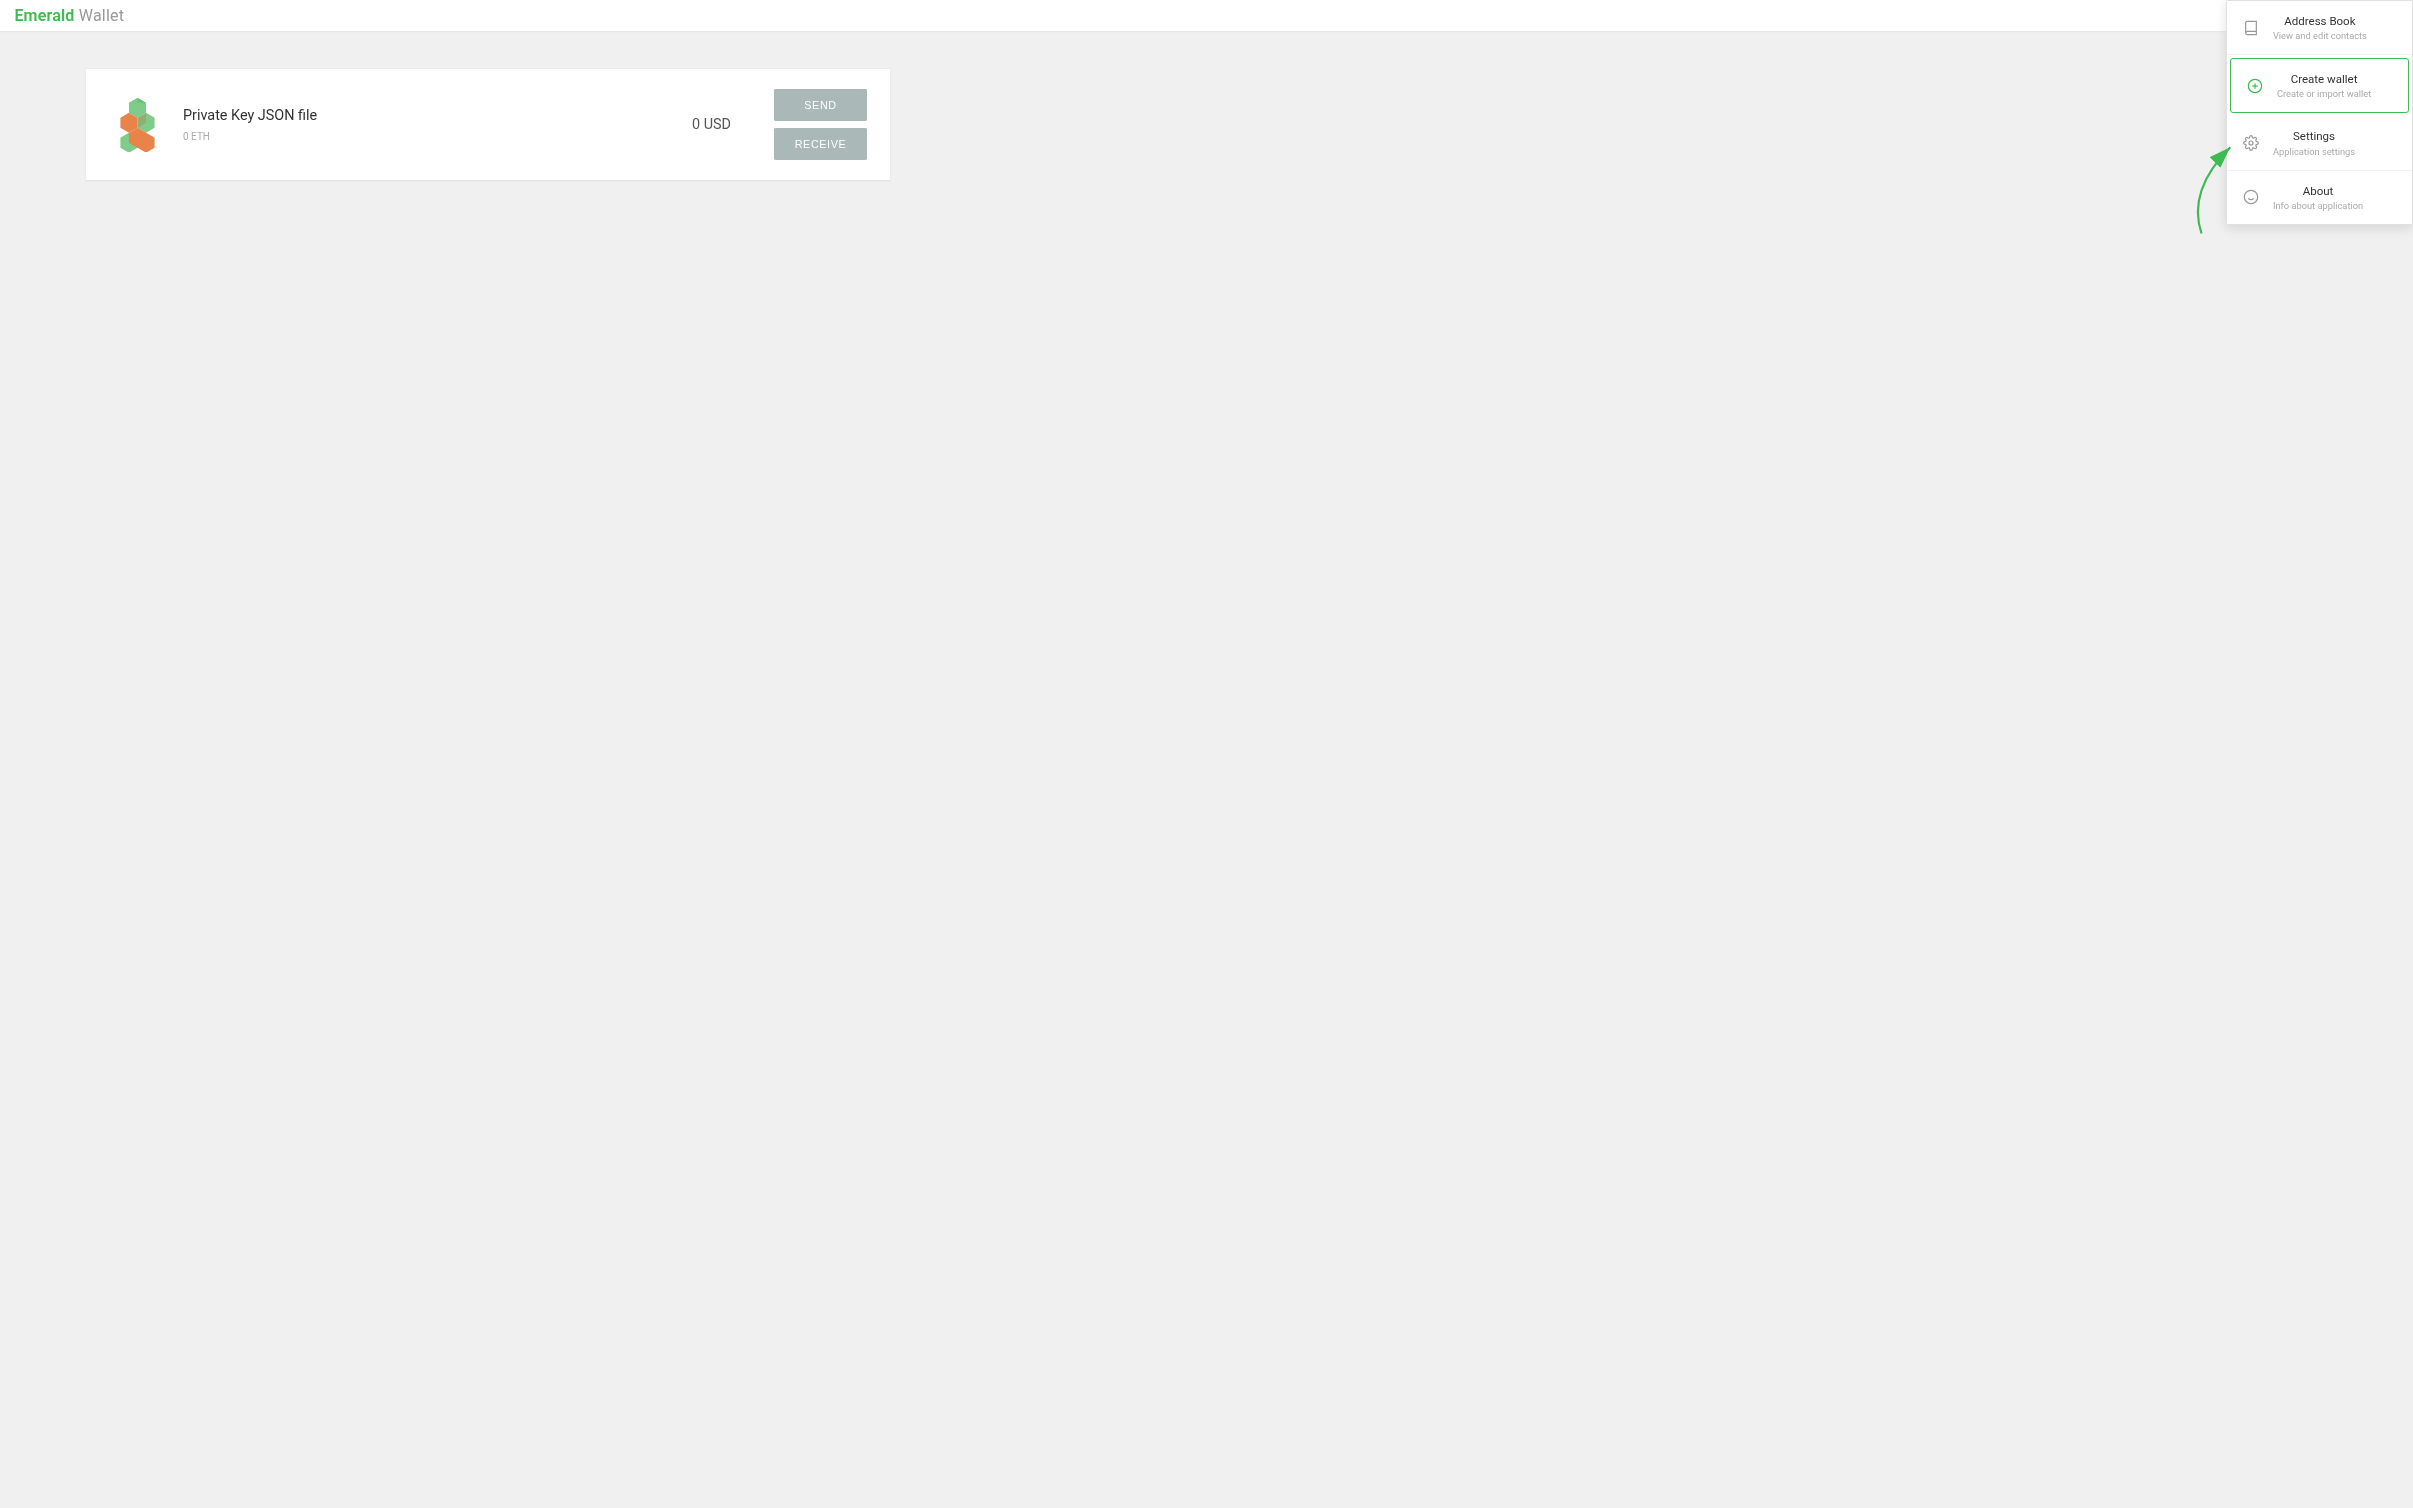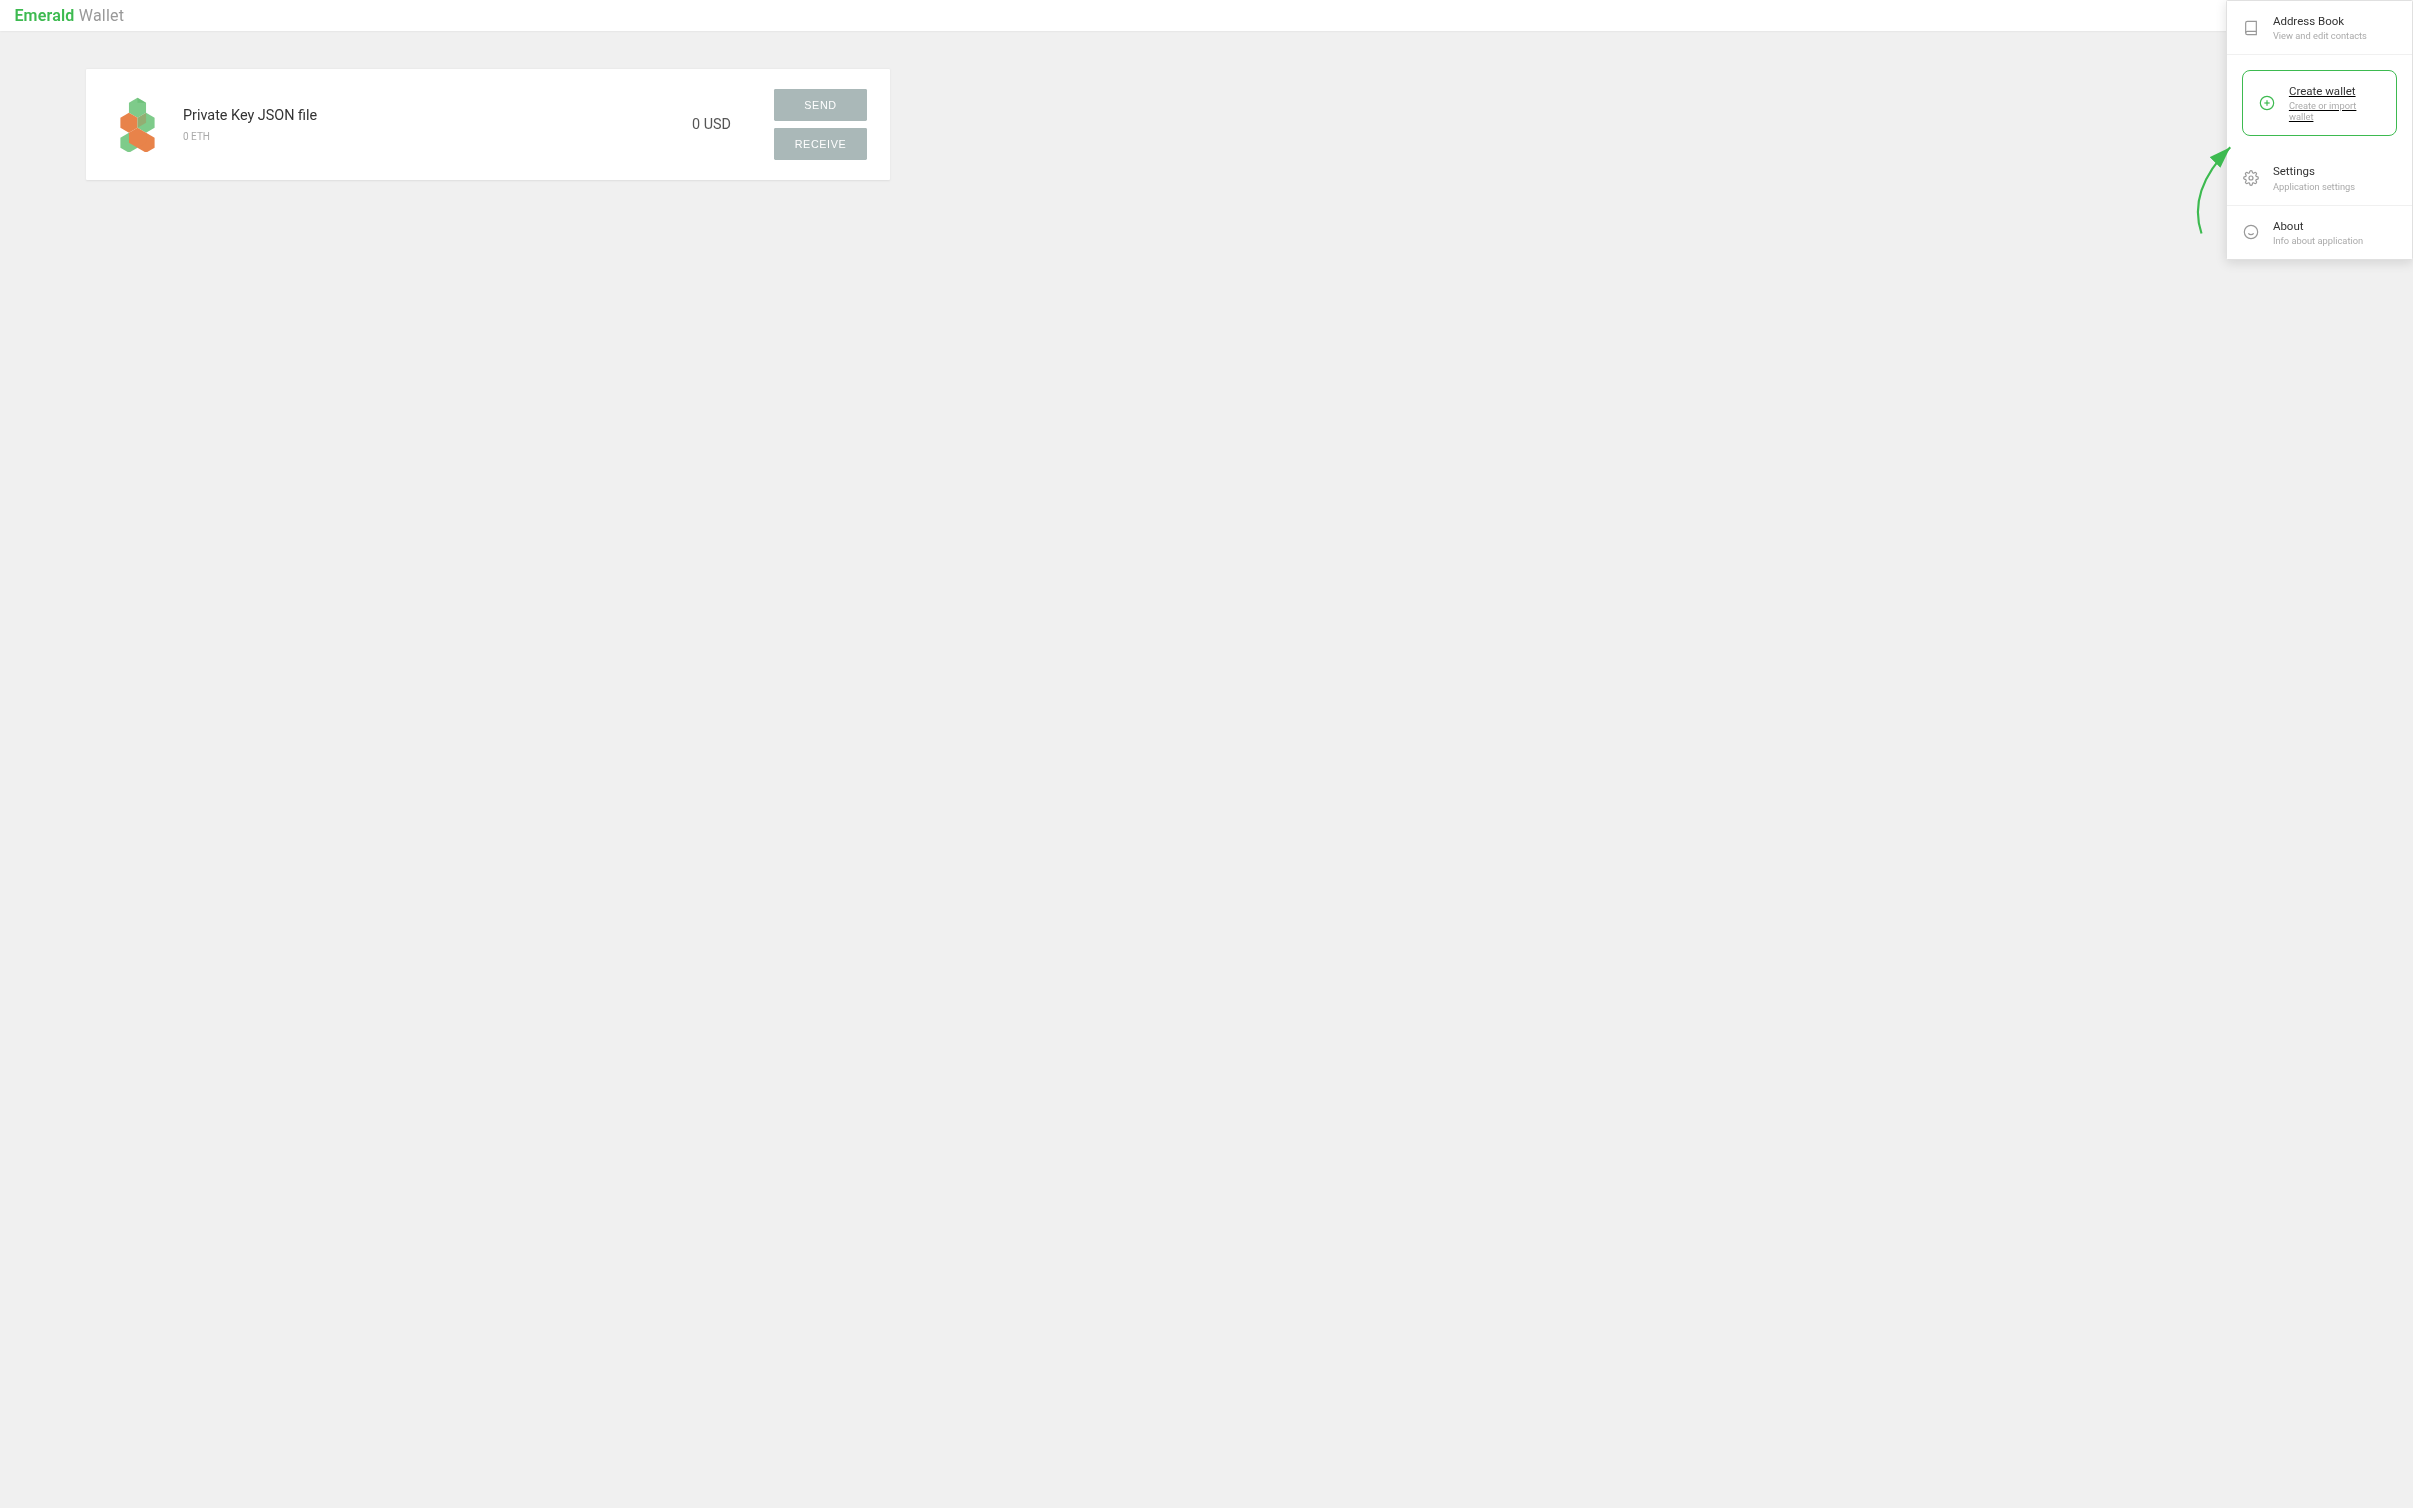--- a/index.html
+++ b/index.html
@@ -114,31 +114,31 @@
     }
 
     .menu-item {
       display: flex;
       align-items: center;
       gap: 11.5px;
       padding: 13px 14.4px;
       cursor: pointer;
       border-bottom: 0.7px solid #f0f0f0;
       transition: background 0.15s;
+      text-align: center;
     }
 
     .menu-item:last-child {
       border-bottom: none;
     }
 
     .menu-item.active {
       border: 1.4px solid #3dba50;
-      border-radius: 8px;
-      margin: 15px;
-      text-decoration: underline;
+      border-radius: 3px;
+      margin: 3px;
     }
 
     .menu-icon {
       width: 20px;
       height: 20px;
       flex-shrink: 0;
       display: flex;
       align-items: center;
       justify-content: center;
       color: #888;

